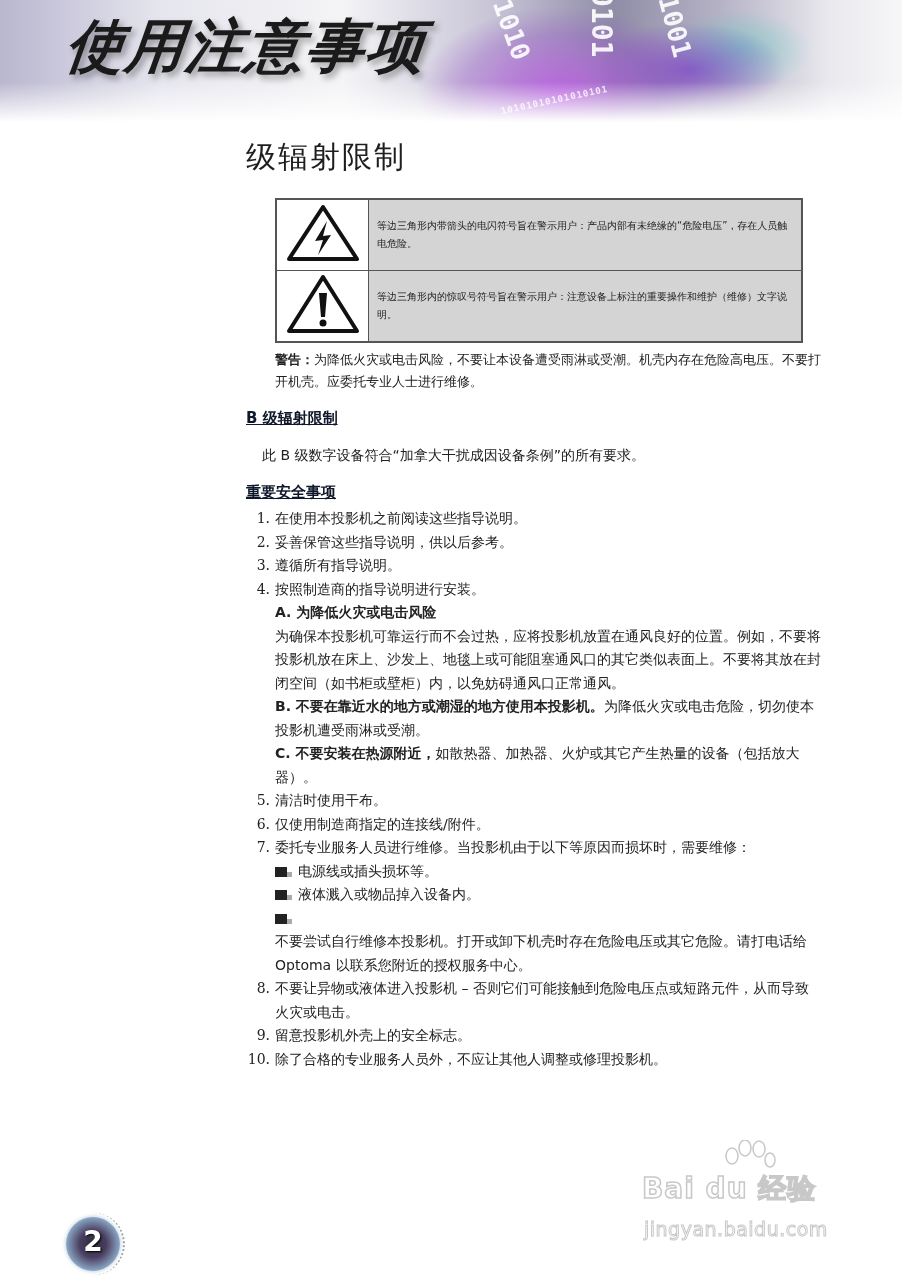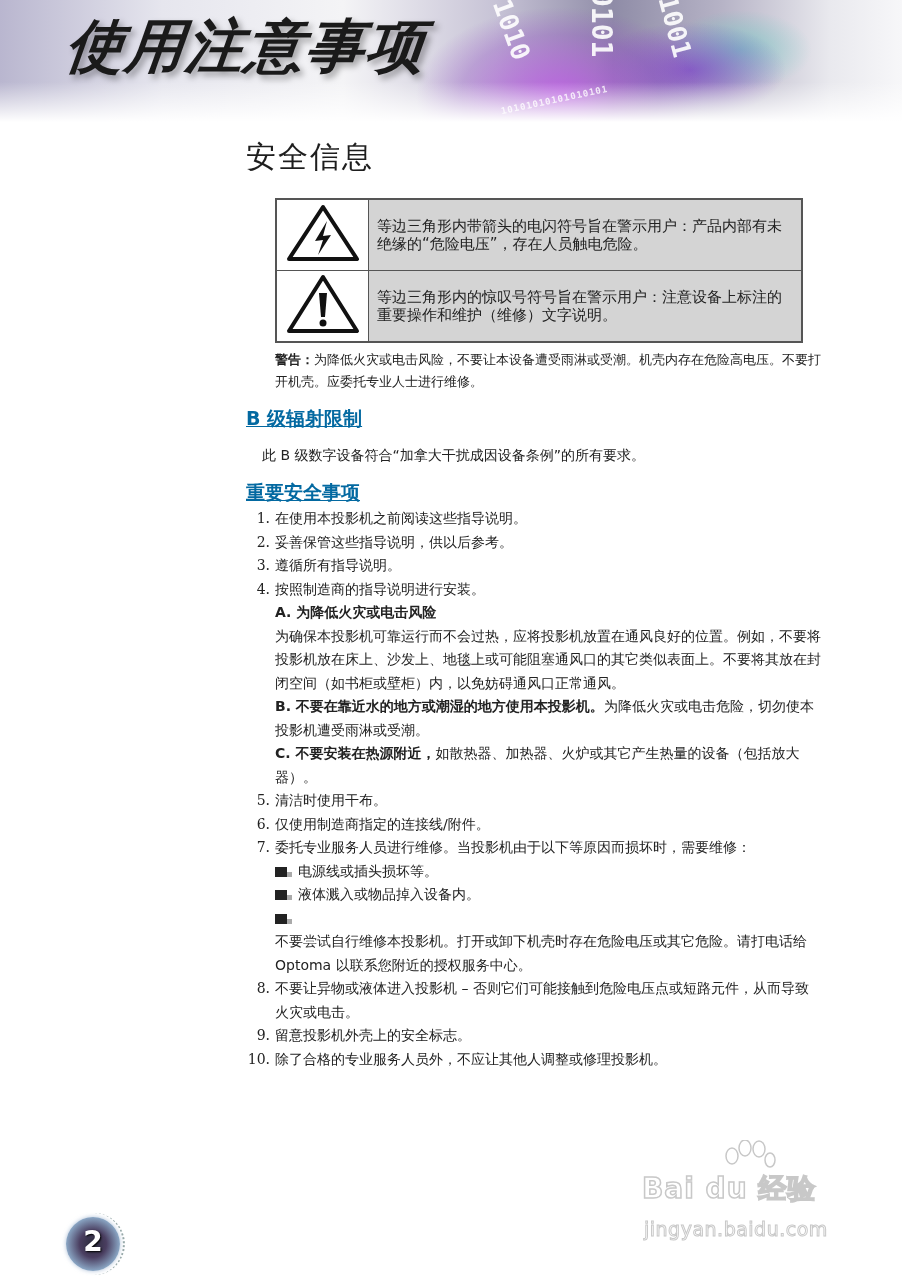--- a/index.html
+++ b/index.html
@@ -22,26 +22,26 @@
   .bin2 { left:585px; top:-10px; font-size:28px; writing-mode:vertical-rl; }
   .bin3 { left:660px; top:-5px; font-size:26px; writing-mode:vertical-rl; transform:rotate(-15deg); }
   .bin-small { left:500px; top:95px; font-size:9px; color:rgba(255,255,255,0.8); transform:rotate(-12deg); letter-spacing:1px; }
 
   .content { position:absolute; left:246px; top:132px; width:575px; }
   .page-title { font-size:30px; font-weight:normal; margin:0; height:50px; line-height:50px; color:#1e1e1e; letter-spacing:2px; }
 
   .symbol-table { margin-left:29px; margin-top:16px; width:528px; border:2px solid #555; border-collapse:collapse; }
   .symbol-table td { border:1px solid #555; padding:0; }
   .icon-cell { width:91px; height:70px; background:#fff; text-align:center; vertical-align:middle; }
-  .desc-cell { background:#d4d4d4; font-size:15px; line-height:18px; padding:6px 8px !important; vertical-align:middle; color:#222; }
+  .desc-cell { background:#d4d4d4; font-size:10px; line-height:18px; padding:6px 8px !important; vertical-align:middle; color:#222; }
 
   .warning { margin-left:29px; margin-top:6px; font-size:13px; line-height:22px; color:#222; }
   .warning b { font-weight:bold; }
 
-  h2.section { font-size:19px; font-weight:bold; text-decoration:underline; margin:10px 0 0 0; line-height:22px; color:#0369a1; }
+  h2.section { font-size:15px; font-weight:bold; text-decoration:underline; margin:10px 0 0 0; line-height:22px; color:#0f172a; }
   .section-body { font-size:14px; line-height:20px; margin:16px; }
   .h2-important { margin-top:16px; }
 
   ol.items { list-style:none; margin:4px 0 0 0; padding:0; font-size:14px; line-height:23.5px; }
   ol.items li { position:relative; padding-left:29px; }
   .num { position:absolute; left:0; width:24px; text-align:right; font-family:"DejaVu Serif", serif; font-size:14px; }
   .sub { display:block; }
   .sub b { font-weight:bold; }
   .bullet { display:block; padding-left:0; }
   .bsq { display:inline-block; width:12px; height:10px; background:#222; vertical-align:-1px; }
@@ -64,21 +64,21 @@
 
 <div class="banner">
   <div class="binary bin1">1010</div>
   <div class="binary bin2">0101</div>
   <div class="binary bin3">1001</div>
   <div class="binary bin-small">10101010101010101</div>
   <div class="banner-title">使用注意事项</div>
 </div>
 
 <div class="content">
-  <h1 class="page-title">安全信息</h1>
+  <h1 class="page-title">级辐射限制</h1>
 
   <table class="symbol-table">
     <tbody>
         <tr>
       <td class="icon-cell">
         <svg width="76" height="60" viewBox="0 0 76 60">
           <polygon points="38,4 72,56 4,56" fill="#fff" stroke="#111" stroke-width="4" stroke-linejoin="round"></polygon>
           <polygon points="42,18 30,38 38,37 33,52 46,32 38,33" fill="#111"></polygon>
         </svg>
       </td>

